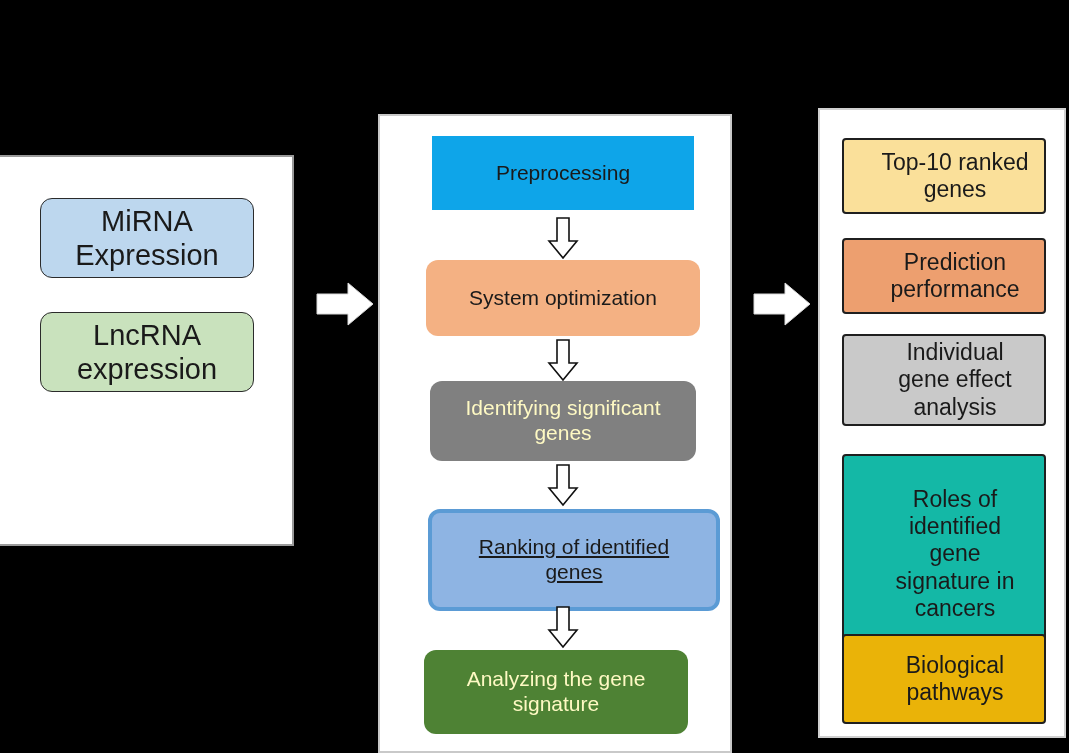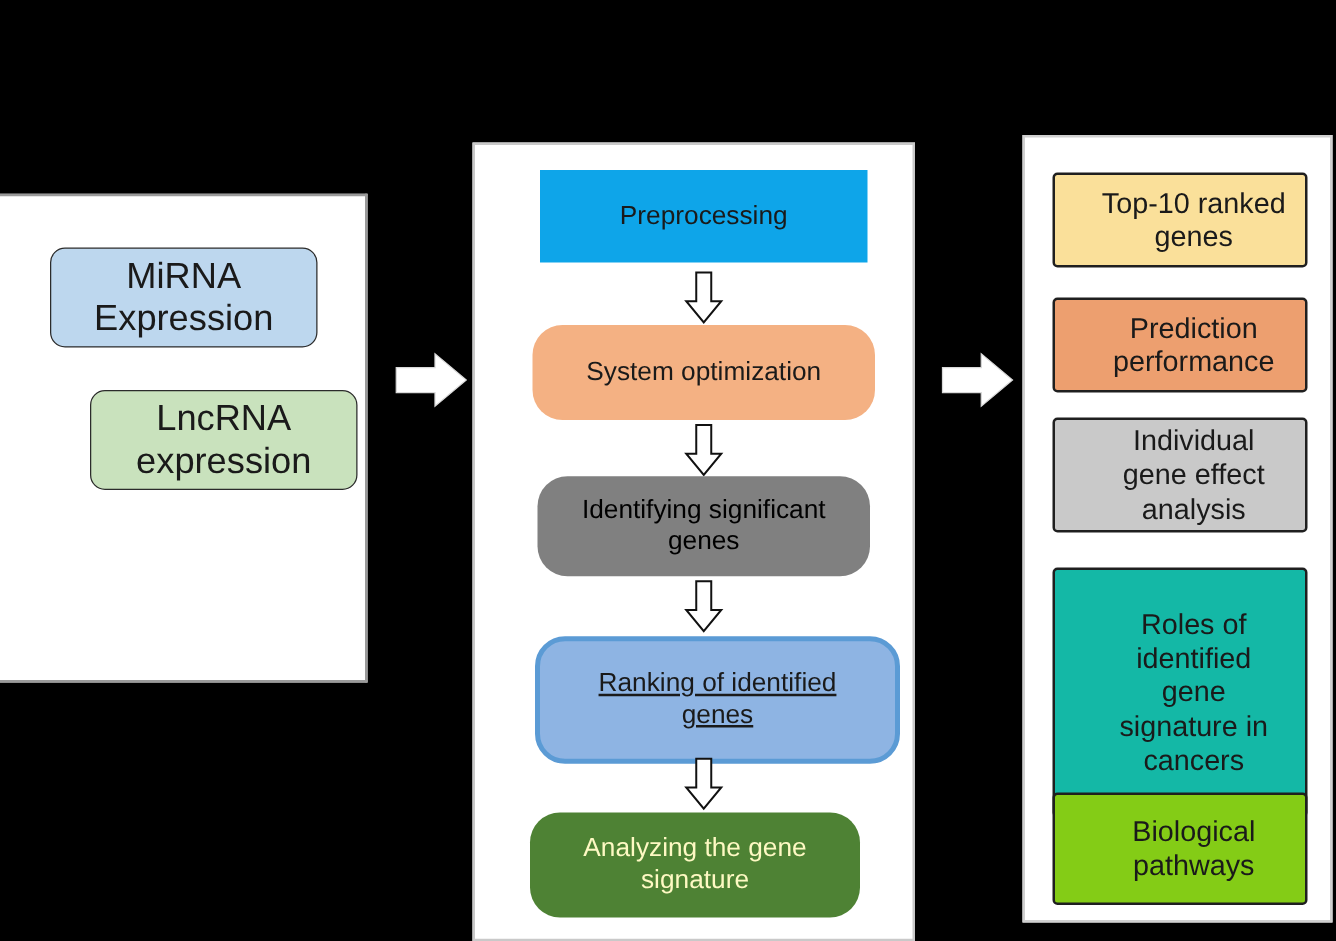--- a/index.html
+++ b/index.html
@@ -60,42 +60,42 @@
   
   .left-node {
     left: 40px;
     width: 214px;
     height: 80px;
     border-radius: 12px;
     border: 1.5px solid #2b2b2b;
     font-size: 29px;
   }
   #node-mirna      { top: 41px;  background: #bdd7ee; }
-  #node-lncrna     { top: 155px; background: #c9e2bd; margin-left: 32px; }
+  #node-lncrna     { top: 155px; background: #c9e2bd; }
   #node-clinical   { top: 269px; background: #f8cbaa; }
 
   
   .mid-node {
     font-size: 21px;
-    border-radius: 24px;
+    border-radius: 12px;
   }
   #node-preprocessing {
     left: 52px; top: 20px; width: 262px; height: 74px;
     background: #0ea5e9;
     border-radius: 0;
     font-size: 21px;
   }
   #node-sysopt {
     left: 46px; top: 144px; width: 274px; height: 76px;
     background: #f4b183;
   }
   #node-identify {
     left: 50px; top: 265px; width: 266px; height: 80px;
     background: #808080;
-    color: #000000;
+    color: #fef9c3;
   }
   #node-ranking {
     left: 48px; top: 393px; width: 292px; height: 102px;
     background: #8eb4e3;
     border: 4px solid #5b9bd5;
     text-decoration: underline;
   }
   #node-analyzing {
     left: 44px; top: 534px; width: 264px; height: 84px;
     background: #4e8234;
@@ -108,21 +108,21 @@
     width: 204px;
     border-radius: 4px;
     border: 2px solid #1f1f1f;
     font-size: 23px;
     padding-left: 22px;
   }
   #node-top10     { top: 28px;  height: 76px;  background: #fae09a; }
   #node-prediction{ top: 128px; height: 76px;  background: #ed9f6f; }
   #node-individual{ top: 224px; height: 92px;  background: #c9c9c9; }
   #node-roles     { top: 332px; height: 200px; background: #14b8a6; margin-top: 12px; }
-  #node-bio       { top: 524px; height: 90px;  background: #84cc16; }
+  #node-bio       { top: 524px; height: 90px;  background: #eab308; }
 
   
   .h-arrow {
     position: absolute;
     width: 60px;
     height: 46px;
   }
   #arrow-inputs-to-pipeline { left: 315px; top: 281px; }
   #arrow-pipeline-to-outputs { left: 752px; top: 281px; }
 

